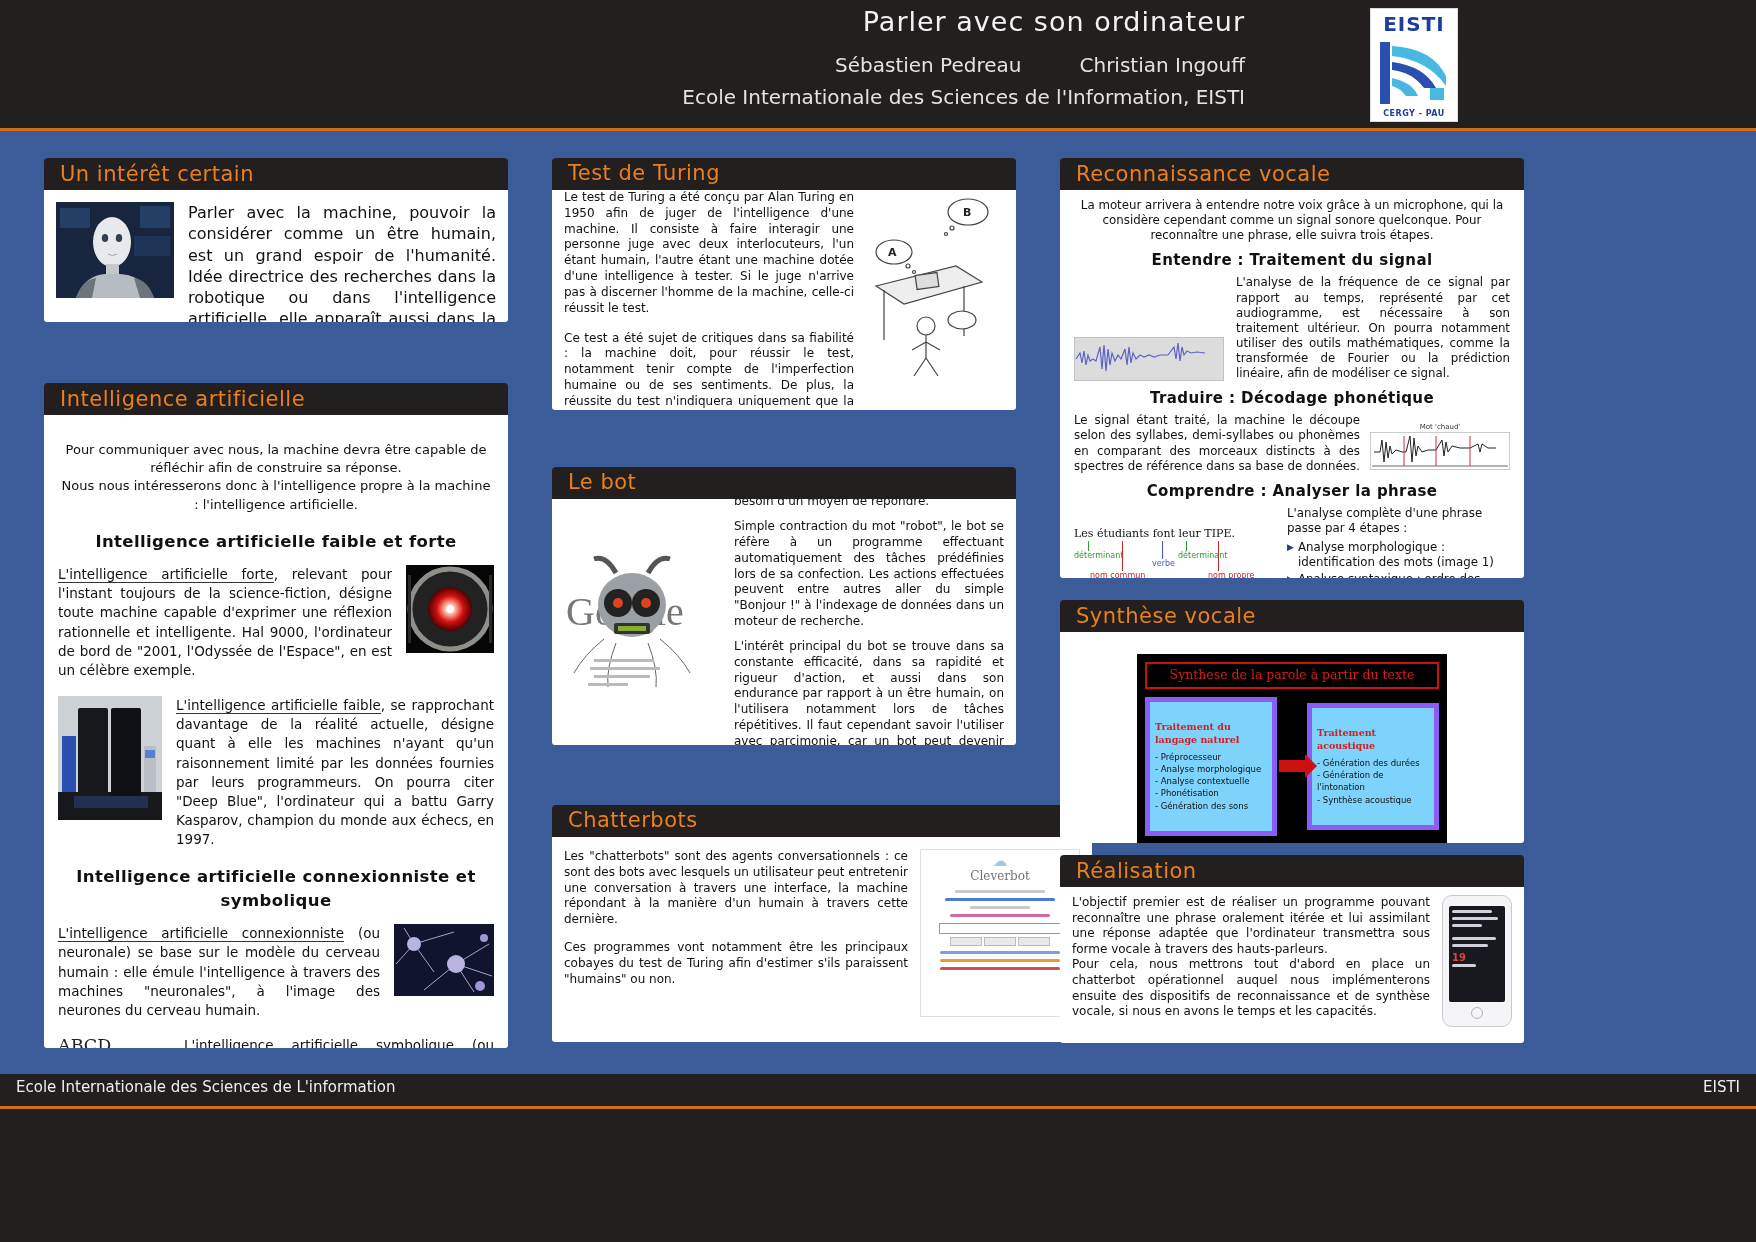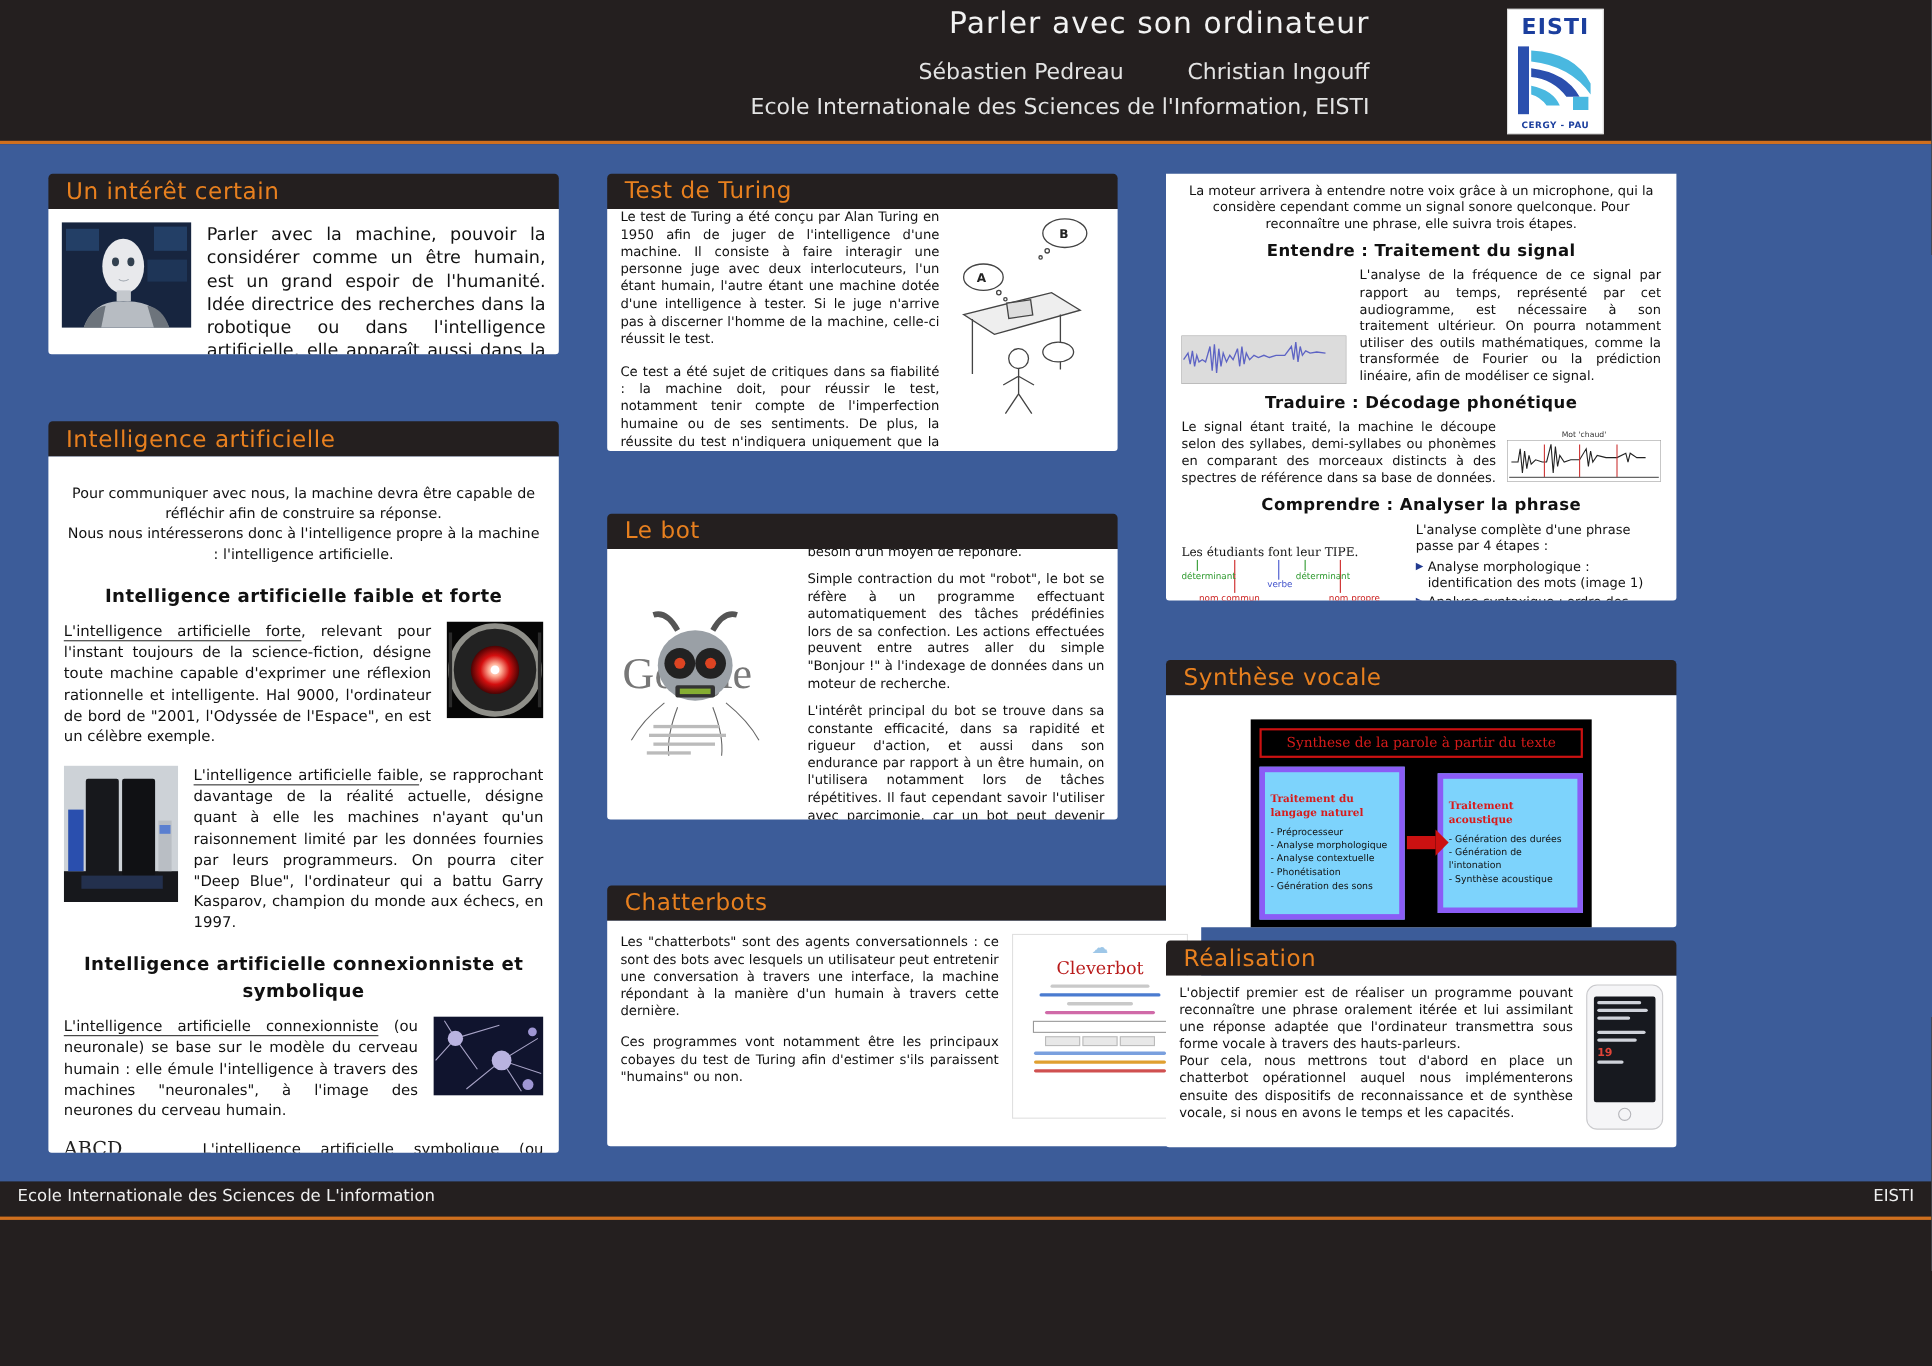--- a/index.html
+++ b/index.html
@@ -69,21 +69,21 @@
   .sdia-row{display:flex;align-items:center;margin-top:8px;}
   .spanel{background:#7dd3fc;border:5px solid #8b5cf6;padding:19px 5px;box-sizing:border-box;}
   .spanel h5{margin:0 0 4px;font-size:9.5px;color:#d81b1b;font-family:"DejaVu Serif","Liberation Serif",serif;}
   .spanel div{font-size:8.5px;line-height:1.45;color:#111;}
   .arrow{width:26px;height:12px;background:#cc1111;position:relative;margin:0 2px;flex:none;}
   .arrow:after{content:"";position:absolute;right:-12px;top:-6px;border:12px solid transparent;border-left-color:#cc1111;border-right:none;}
   
   .clever{width:160px;height:168px;background:#fff;border:1px solid #e0e0e0;margin-left:12px;flex:none;
           display:flex;flex-direction:column;align-items:center;padding-top:4px;box-sizing:border-box;}
   .cl-cloud{color:#9ec7e8;font-size:15px;line-height:1;}
-  .cl-brand{color:#b91c1c;font-size:16px;font-family:"DejaVu Serif","Liberation Serif",serif;text-align:right;}
+  .cl-brand{color:#737373;font-size:12px;font-family:"DejaVu Serif","Liberation Serif",serif;text-align:right;}
   .cl-bar{height:3px;border-radius:2px;margin-top:5px;}
   .cl-input{width:120px;height:9px;border:1px solid #999;margin-top:6px;}
   .cl-btns{display:flex;margin-top:3px;}
   .cl-btns span{width:30px;height:7px;background:#e8e8e8;border:1px solid #bbb;margin:0 1px;}
   
   .phone{width:70px;height:132px;background:#f5f5f7;border:1px solid #c9c9cc;border-radius:10px;flex:none;
          margin-left:12px;display:flex;flex-direction:column;align-items:center;padding-top:10px;box-sizing:border-box;}
   .ph-screen{width:56px;height:96px;background:#17191f;border-radius:2px;padding:4px 3px;box-sizing:border-box;}
   .ph-bar{height:3px;background:#cfd2da;border-radius:2px;margin-bottom:4px;}
   .ph-num{color:#e04438;font-size:10px;font-weight:bold;}
@@ -297,20 +297,23 @@
             <span></span>
           </div>
         <div class="cl-bar" style="width:120px;background:#7aa0de;"></div>
         <div class="cl-bar" style="width:120px;background:#e0a030;"></div>
         <div class="cl-bar" style="width:120px;background:#d05050;"></div>
       </div>
     </div>
   </section>
 
   <section class="box" style="left:1060px;top:158px;width:464px;">
+    <div class="box-title">
+        <span>Reconnaissance vocale</span>
+      </div>
     <div class="box-body reco-body">
       <p class="reco-intro">La moteur arrivera à entendre notre voix grâce à un microphone, qui la considère cependant comme un signal sonore quelconque. Pour reconnaître une phrase, elle suivra trois étapes.</p>
       <h4 class="subhead step-head">Entendre : Traitement du signal</h4>
       <div class="reco-row">
         <svg width="150" height="44" viewBox="0 0 150 44" style="flex:none;margin-right:12px;margin-top:4px;">
           <rect width="150" height="44" fill="#dcdcdc" stroke="#aaa"></rect>
           <path d="M2 22 l4 -6 2 10 2 -12 2 14 2 -10 2 6 3 -2 3 2 4 -14 2 22 2 -24 2 26 2 -22 2 16 2 -12 3 8 3 -6 3 4 4 -10 2 16 2 -18 2 16 2 -10 3 6 4 -4 4 2 5 -2 5 2 6 -2 8 0 6 -8 2 12 2 -16 2 18 2 -14 2 8 3 -4 4 2 6 -1 8 1" stroke="#5d63c4" fill="none" stroke-width="1.2"></path>
         </svg>
         <p class="just" style="flex:1;">L'analyse de la fréquence de ce signal par rapport au temps, représenté par cet audiogramme, est nécessaire à son traitement ultérieur. On pourra notamment utiliser des outils mathématiques, comme la transformée de Fourier ou la prédiction linéaire, afin de modéliser ce signal.</p>
       </div>

